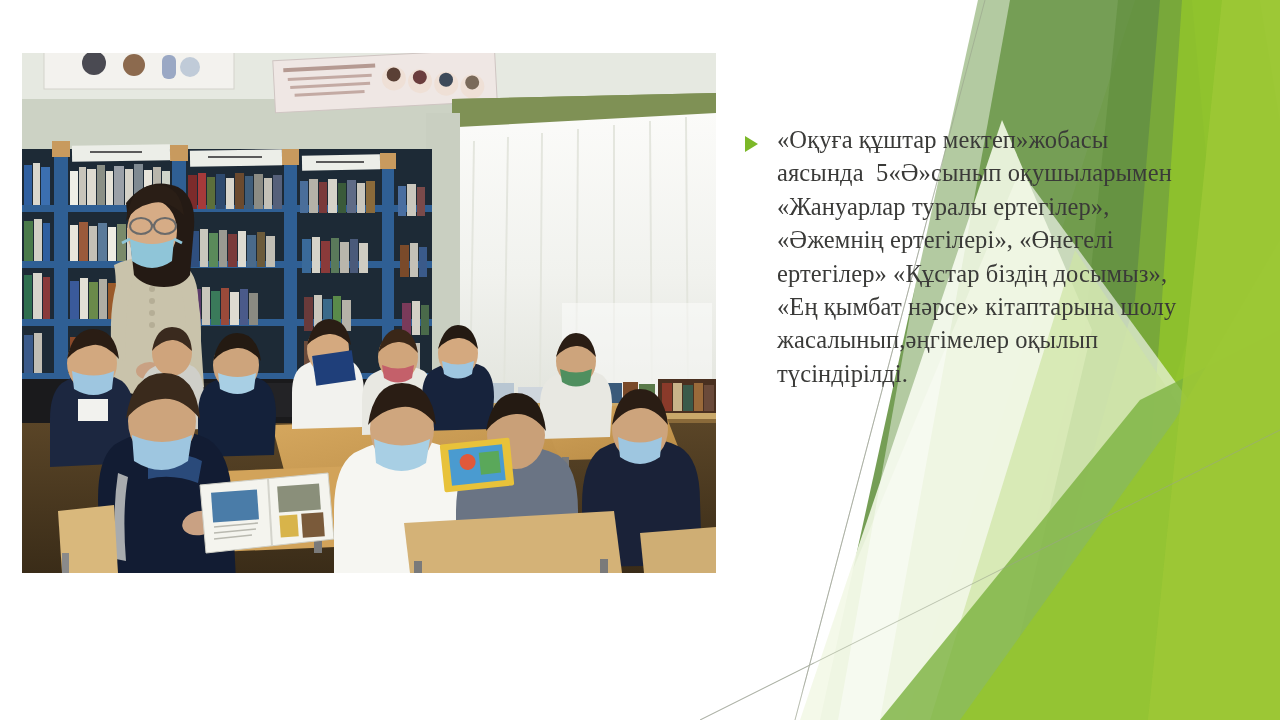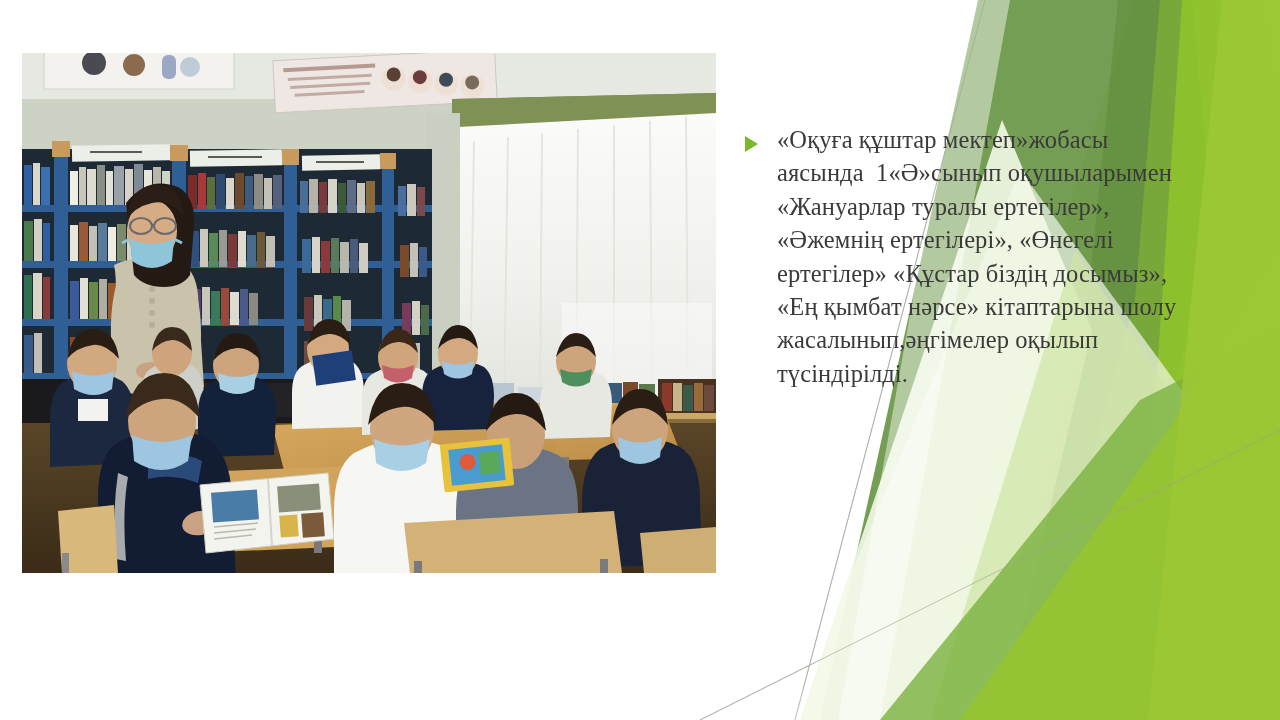--- a/index.html
+++ b/index.html
@@ -524,16 +524,16 @@
 
         <rect x="0" y="0" width="694" height="520" fill="none"></rect>
       </g>
     </svg>
   </div>
 
   <div class="body-text-block">
     <div class="bullet-marker">
       <span class="bullet-tri"></span>
     </div>
-    <div class="body-text">«Оқуға құштар мектеп»жобасы аясында  1«Ә»сынып оқушыларымен «Жануарлар туралы ертегілер», «Әжемнің ертегілері», «Өнегелі ертегілер» «Құстар біздің досымыз», «Ең қымбат нәрсе» кітаптарына шолу жасалынып,әңгімелер оқылып түсіндірілді.</div>
+    <div class="body-text">«Оқуға құштар мектеп»жобасы аясында  5«Ә»сынып оқушыларымен «Жануарлар туралы ертегілер», «Әжемнің ертегілері», «Өнегелі ертегілер» «Құстар біздің досымыз», «Ең қымбат нәрсе» кітаптарына шолу жасалынып,әңгімелер оқылып түсіндірілді.</div>
   </div>
 
 </div>
 
 </body></html>

